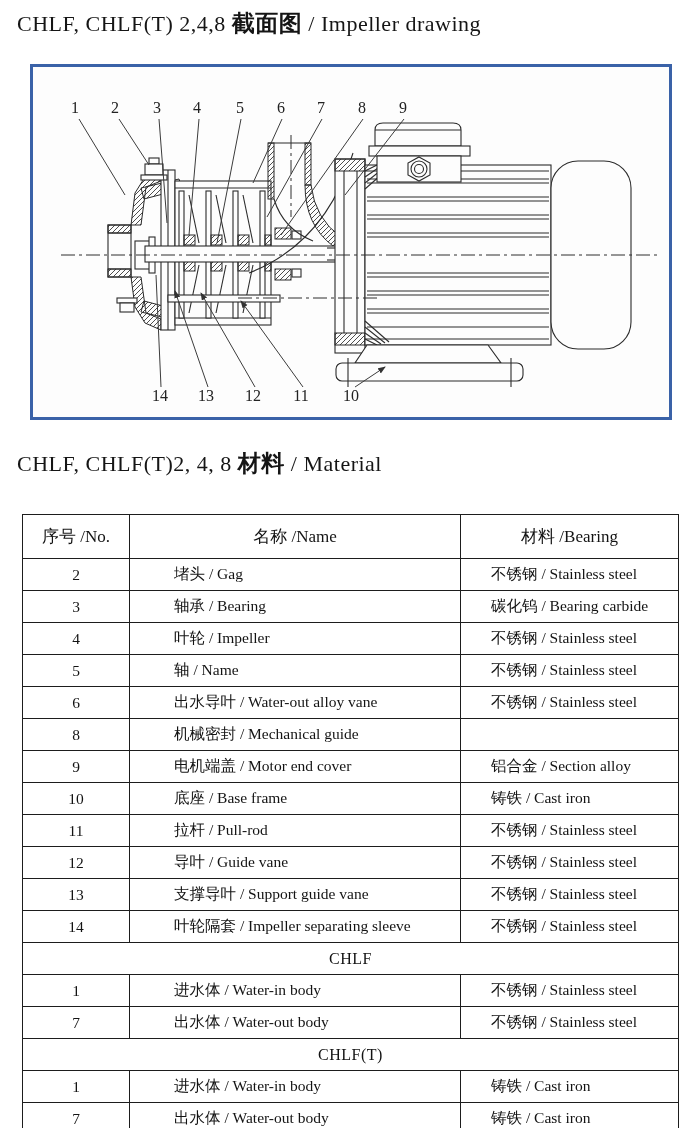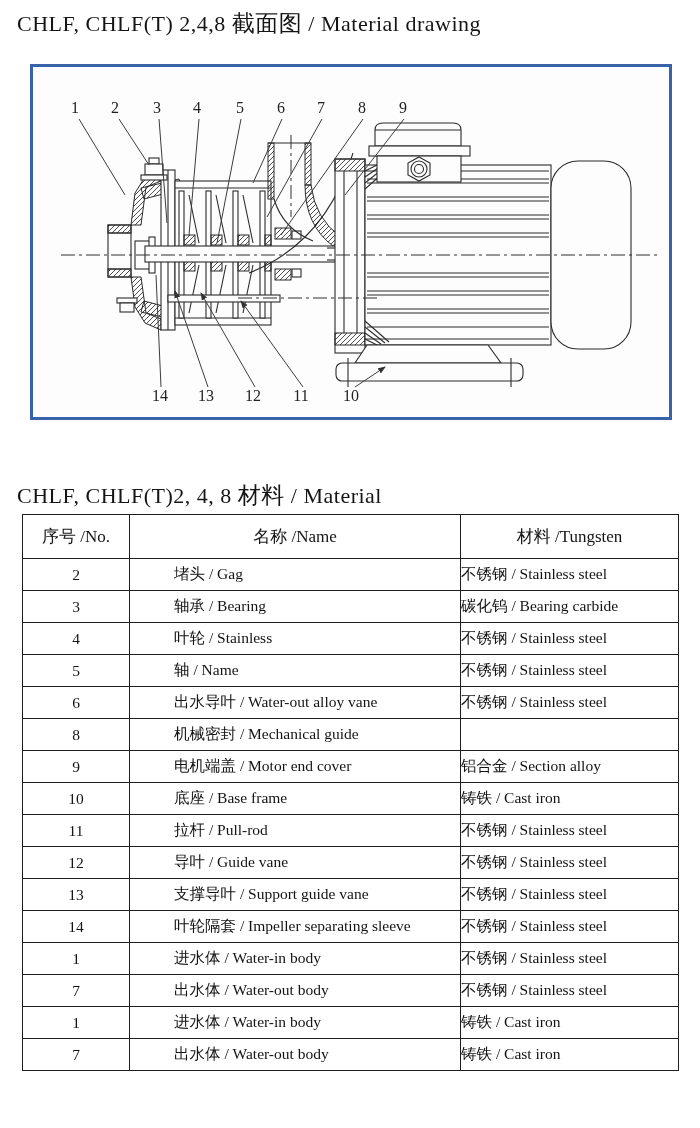--- a/index.html
+++ b/index.html
@@ -7,23 +7,23 @@
   body {
     position:relative; height:1128px;
     font-family:"Liberation Serif","DejaVu Serif",serif;
     color:#111;
   }
   .title {
     position:absolute; left:17px;
     font-size:22px; font-weight:normal; letter-spacing:.5px;
     white-space:nowrap; color:#151515;
   }
-  .title .zh { font-weight:normal; font-size:23px;margin-top:45px; }
+  .title .zh { font-weight:bold; font-size:23px;margin-top:45px; }
   #section-title { top:8px; }
-  #material-title { top:480px; }
+  #material-title { top:448px; }
 
   .drawing-box {
     position:absolute; left:30px; top:64px;
     width:642px; height:356px;
     border:3px solid #3a62a8; background:#fdfdfd;
   }
   .drawing-box svg { display:block; width:100%; height:100%; }
 
   table.material {
     position:absolute; left:22px; top:514px;
@@ -34,35 +34,35 @@
   table.material col.c-name { width:331px; }
   table.material col.c-mat { width:218px; }
   table.material th, table.material td {
     border:1.5px solid #1d1d1d; font-weight:normal;
     overflow:hidden; white-space:nowrap;
   }
   table.material thead th { height:44px; font-size:17px; text-align:center;border-radius:25px; }
   table.material tbody td { height:32px; }
   td.no-cell { text-align:center; }
   td.name-cell { padding-left:44px; }
-  td.mat-cell { }
+  td.mat-cell { padding-left:30px; }
   td.group-cell { text-align:center; font-size:16px; letter-spacing:.5px; }
 
   
   .ln { stroke:#2b2b2b; stroke-width:1.1; fill:none; }
   .lnf { stroke:#2b2b2b; stroke-width:1.1; fill:#fdfdfd; }
   .hat { stroke:#2b2b2b; stroke-width:1; fill:url(#hatch); }
   .cl  { stroke:#2e2e2e; stroke-width:1; fill:none; stroke-dasharray:14 4 3 4; }
   .ldr { stroke:#3c3c3c; stroke-width:1; fill:none; }
   .callout { font-family:"Liberation Serif","DejaVu Serif",serif; font-size:16px; fill:#222; text-anchor:middle; }
 </style>
 </head>
 <body>
 
-<h1 class="title" id="section-title"><span>CHLF, CHLF(T) 2,4,8 </span><span class="zh">截面图</span><span> / </span><span>Material drawing</span></h1>
+<h1 class="title" id="section-title"><span>CHLF, CHLF(T) 2,4,8 </span><span class="zh">截面图</span><span> / </span><span>Impeller drawing</span></h1>
 
 <div class="drawing-box">
 <svg viewBox="0 0 636 350">
   <defs>
     <pattern id="hatch" width="5" height="5" patternUnits="userSpaceOnUse">
       <path d="M-1,6 L6,-1 M-1,1 L1,-1 M4,6 L6,4" stroke="#3a3a3a" stroke-width="0.9" fill="none"></path>
     </pattern>
     <marker id="arw" markerWidth="9" markerHeight="8" refX="7" refY="3" orient="auto">
       <path d="M0,0 L8,3 L0,6 Z" fill="#333"></path>
     </marker>
@@ -264,37 +264,37 @@
 <table class="material">
   <colgroup>
       <col class="c-no">
       <col class="c-name">
       <col class="c-mat">
     </colgroup>
   <thead>
     <tr>
       <th>序号 /No.</th>
       <th>名称 /Name</th>
-      <th>材料 /Tungsten</th>
+      <th>材料 /Bearing</th>
     </tr>
   </thead>
   <tbody id="table-body">
       <tr>
         <td class="no-cell">2</td>
         <td class="name-cell">堵头 / Gag</td>
         <td class="mat-cell">不锈钢 / Stainless steel</td>
       </tr>
       <tr>
         <td class="no-cell">3</td>
         <td class="name-cell">轴承 / Bearing</td>
         <td class="mat-cell">碳化钨 / Bearing carbide</td>
       </tr>
       <tr>
         <td class="no-cell">4</td>
-        <td class="name-cell">叶轮 / Stainless</td>
+        <td class="name-cell">叶轮 / Impeller</td>
         <td class="mat-cell">不锈钢 / Stainless steel</td>
       </tr>
       <tr>
         <td class="no-cell">5</td>
         <td class="name-cell">轴 / Name</td>
         <td class="mat-cell">不锈钢 / Stainless steel</td>
       </tr>
       <tr>
         <td class="no-cell">6</td>
         <td class="name-cell">出水导叶 / Water-out alloy vane</td>
@@ -329,28 +329,34 @@
         <td class="no-cell">13</td>
         <td class="name-cell">支撑导叶 / Support guide vane</td>
         <td class="mat-cell">不锈钢 / Stainless steel</td>
       </tr>
       <tr>
         <td class="no-cell">14</td>
         <td class="name-cell">叶轮隔套 / Impeller separating sleeve</td>
         <td class="mat-cell">不锈钢 / Stainless steel</td>
       </tr>
       <tr>
+        <td colspan="3" class="group-cell">CHLF</td>
+      </tr>
+      <tr>
         <td class="no-cell">1</td>
         <td class="name-cell">进水体 / Water-in body</td>
         <td class="mat-cell">不锈钢 / Stainless steel</td>
       </tr>
       <tr>
         <td class="no-cell">7</td>
         <td class="name-cell">出水体 / Water-out body</td>
         <td class="mat-cell">不锈钢 / Stainless steel</td>
+      </tr>
+      <tr>
+        <td colspan="3" class="group-cell">CHLF(T)</td>
       </tr>
       <tr>
         <td class="no-cell">1</td>
         <td class="name-cell">进水体 / Water-in body</td>
         <td class="mat-cell">铸铁 / Cast iron</td>
       </tr>
       <tr>
         <td class="no-cell">7</td>
         <td class="name-cell">出水体 / Water-out body</td>
         <td class="mat-cell">铸铁 / Cast iron</td>

